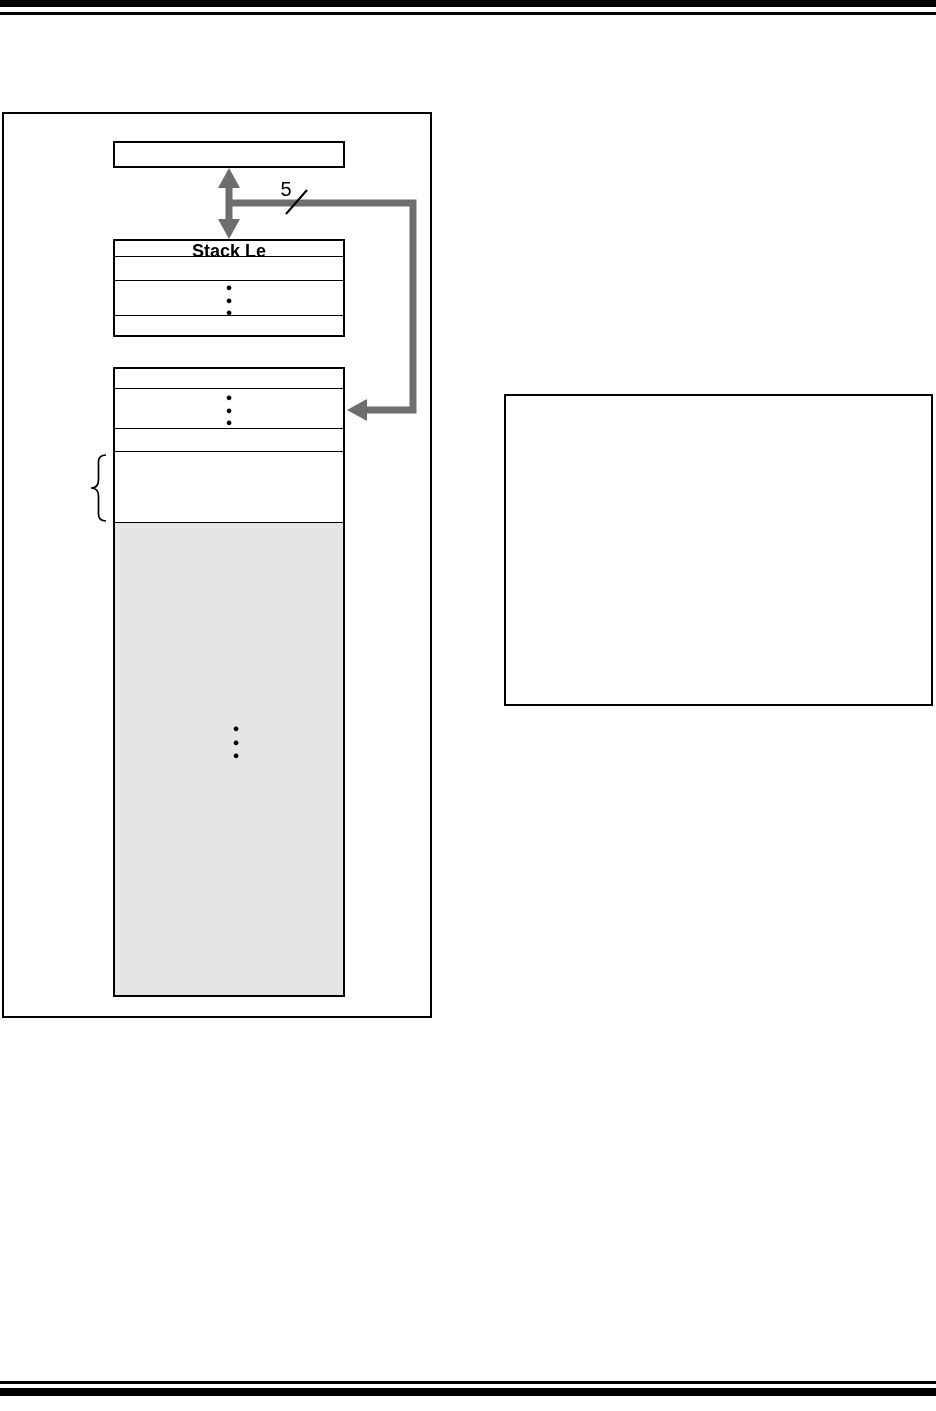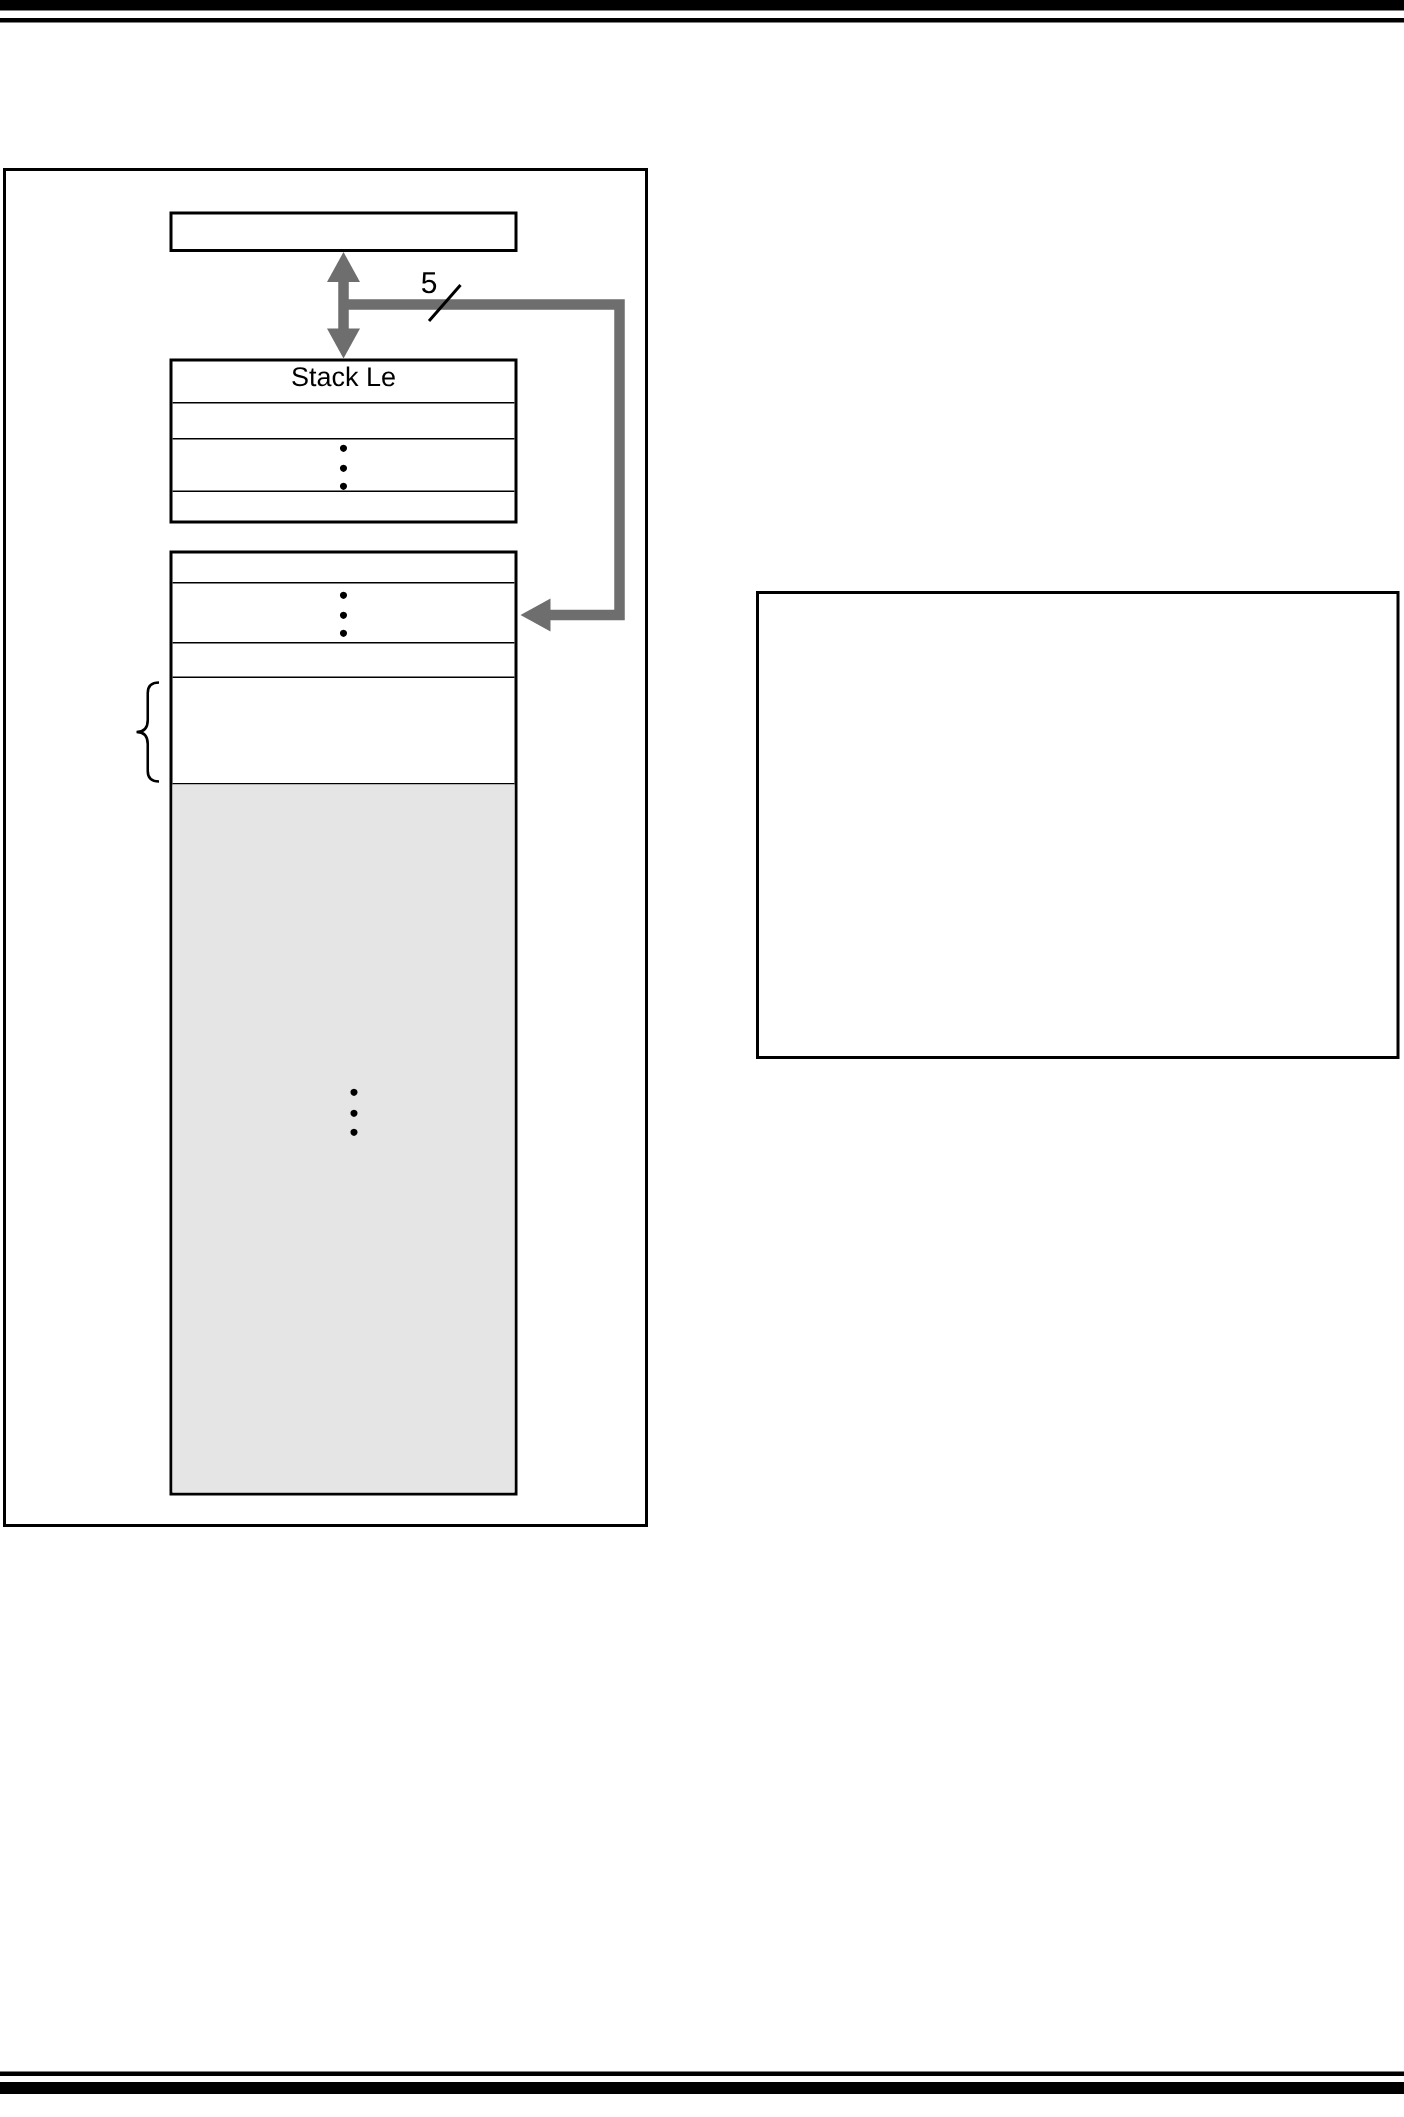--- a/index.html
+++ b/index.html
@@ -39,21 +39,21 @@
   .stack-table {
     position:absolute; left:113px; top:239px; width:232px;
     border:2px solid var(--ink,#000000); background:#ffffff;
   }
   .memory-table {
     position:absolute; left:113px; top:367px; width:232px;
     border:2px solid var(--ink,#000000); background:#ffffff;
   }
   .row { width:100%; border-bottom:1.5px solid var(--ink,#000000); position:relative; }
   .row.last { border-bottom:none; }
-  .st-header { height:28px; font-size:18px; line-height:20px; text-align:center; }
+  .st-header { height:16px; font-size:18px; line-height:20px; text-align:center;font-weight:bold; }
   .st-r2 { height:24px; }
   .st-r3 { height:35px; }
   .st-r4 { height:19px; }
   .mt-r1 { height:20px; }
   .mt-r2 { height:40px; }
   .mt-r3 { height:23px; }
   .mt-r4 { height:71px; }
   .mt-gray { height:472px; background:var(--shade-gray,#e5e5e5); position:relative; }
 
   .dots {

